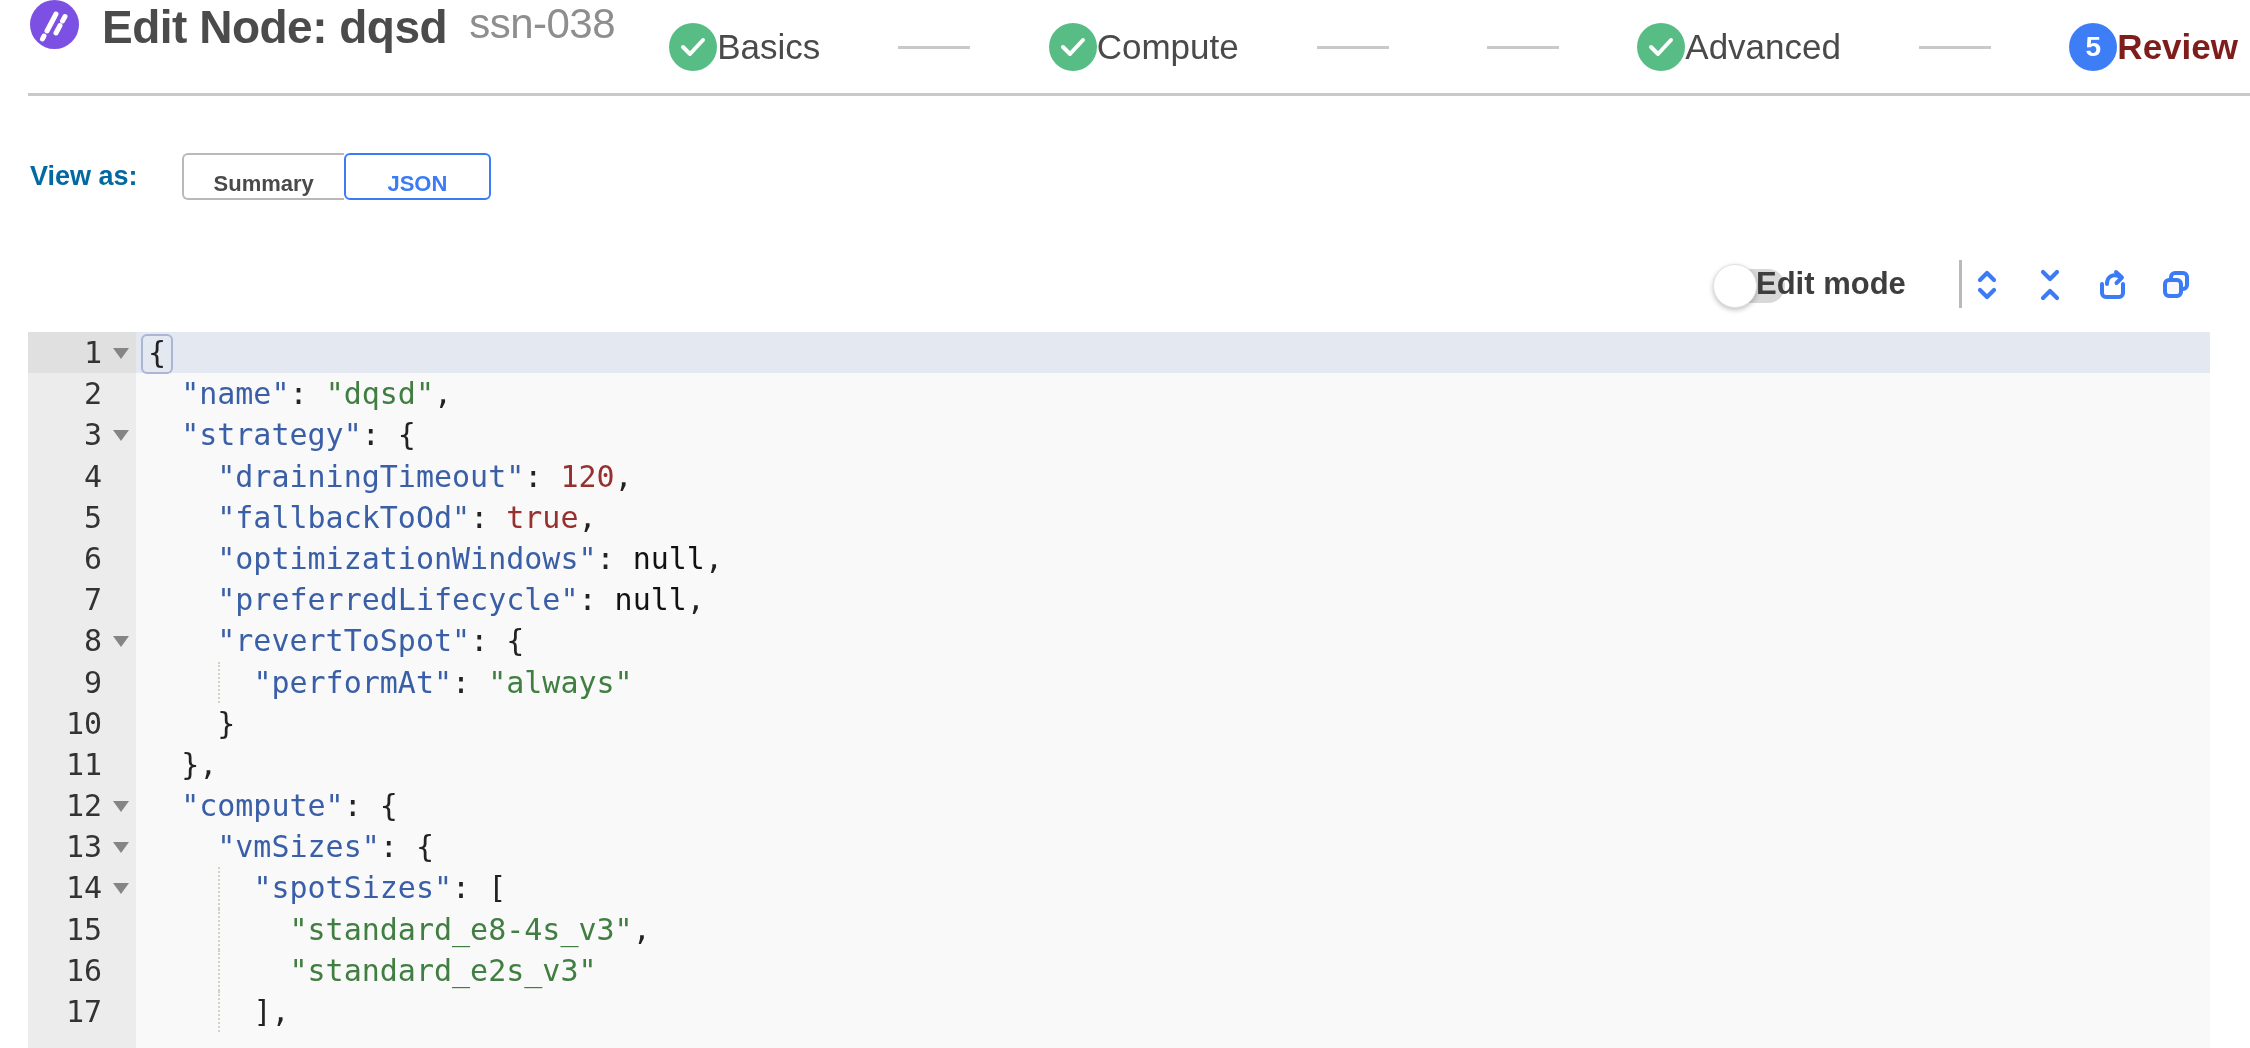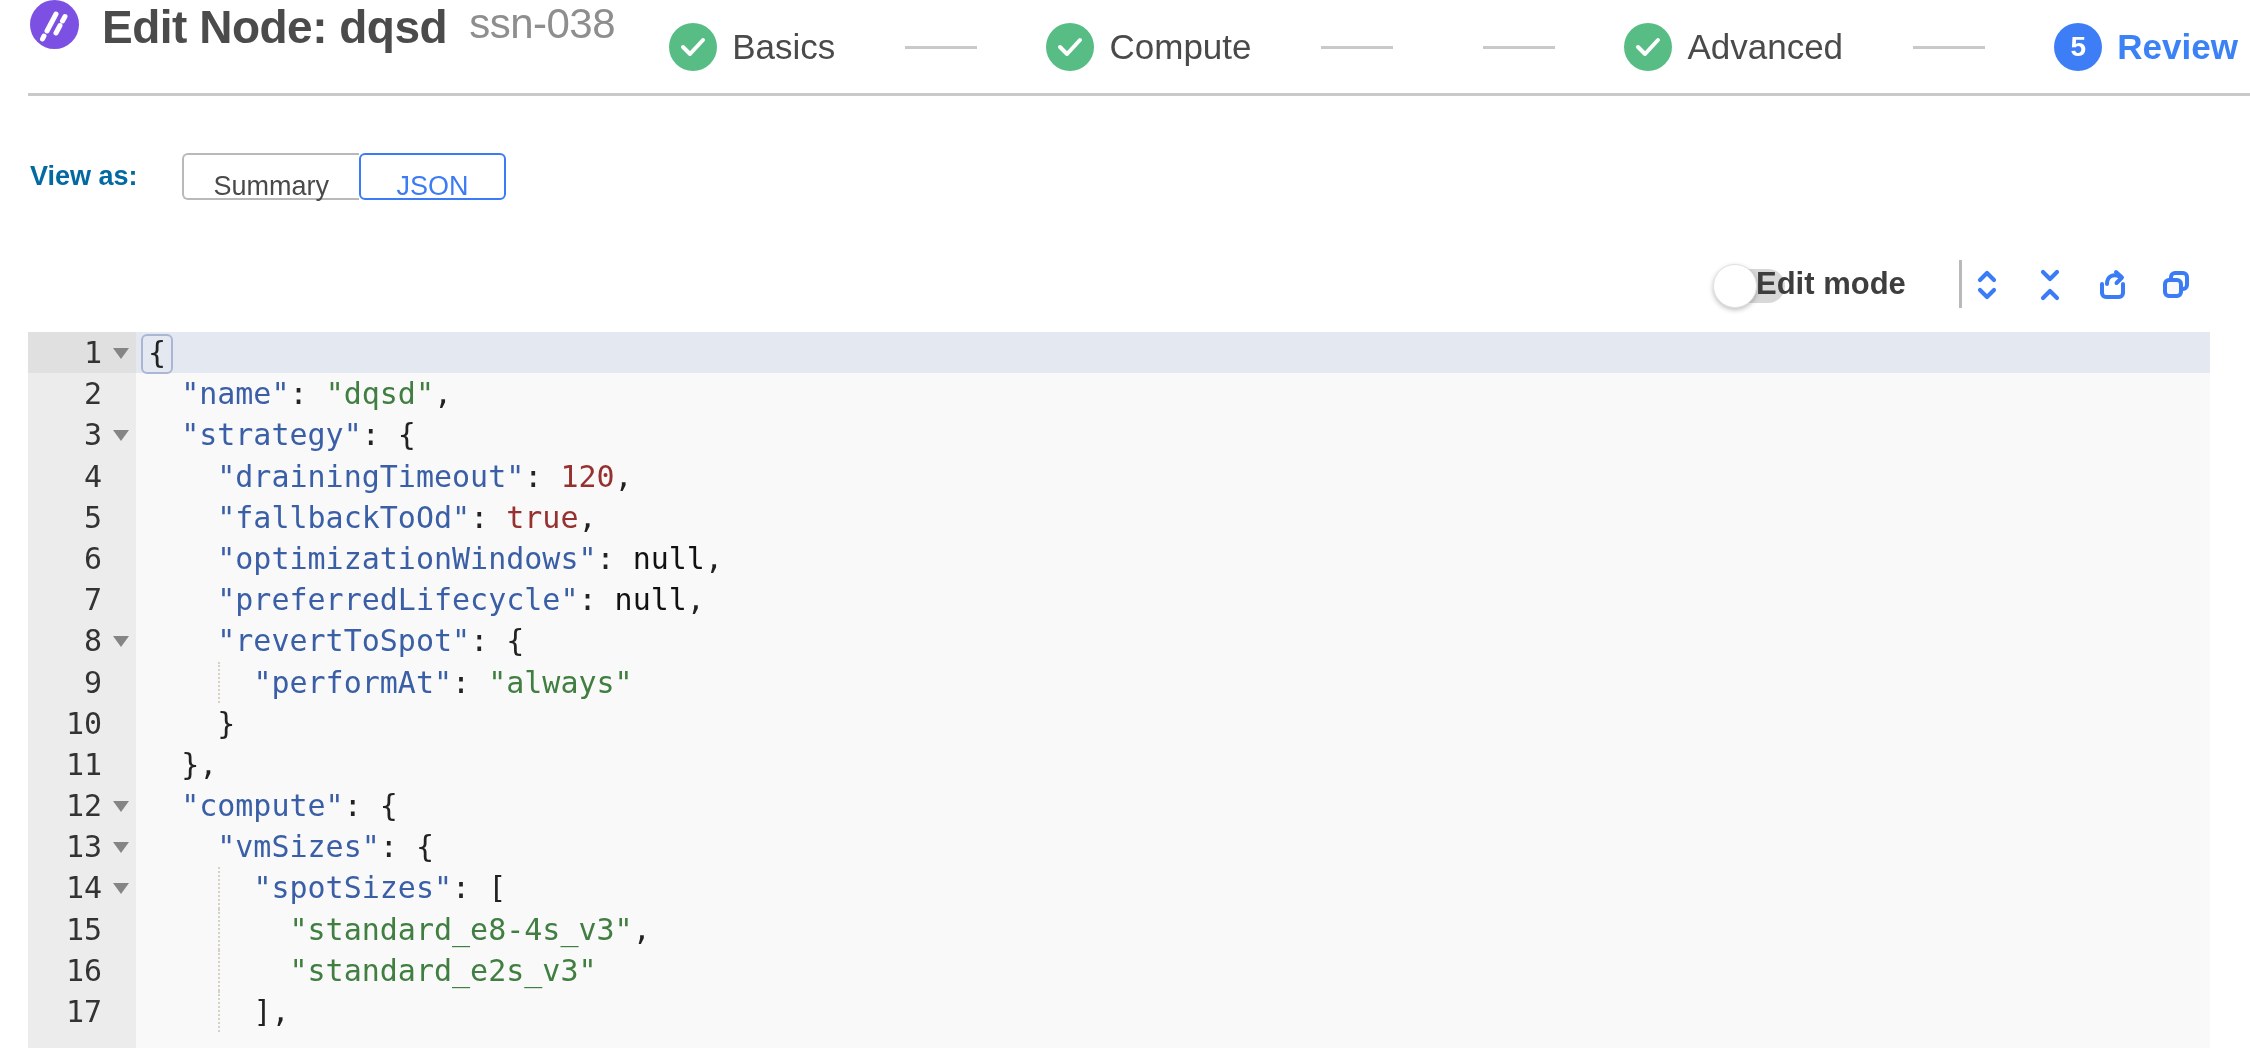--- a/index.html
+++ b/index.html
@@ -9,35 +9,35 @@
   
   header{position:absolute;left:0;top:0;width:2250px;height:94px;display:flex;align-items:flex-start;
     padding-left:30px;box-sizing:border-box;background:#fff;}
   .header-divider{position:absolute;left:28px;right:0;top:93px;height:3px;background:#c9c9c9;}
   .logo{width:49px;height:49px;flex:0 0 auto;display:block;}
   h1.title{font-size:46px;font-weight:bold;color:#4b4b4b;margin:0 0 0 23px;white-space:nowrap;letter-spacing:-0.5px;}
   .subtitle-clip{margin-left:22px;width:150px;overflow:hidden;white-space:nowrap;flex:0 0 auto;}
   .subtitle{font-size:42px;color:#8e8e8e;letter-spacing:-0.5px;}
   .stepper{flex:1;margin-left:50px;margin-right:12px;height:94px;display:flex;align-items:center;
     justify-content:space-between;min-width:0;}
-  .step{display:flex;align-items:center;gap:15px;cursor:pointer;flex:0 0 auto;}
+  .step{display:flex;align-items:center;gap:0;cursor:pointer;flex:0 0 auto;}
   .scircle{width:48px;height:48px;border-radius:50%;display:flex;align-items:center;justify-content:center;flex:0 0 auto;}
   .scircle.done{background:#57bd85;}
   .scircle.current{background:#3d7ef7;}
   .snum{color:#fff;font-size:28px;font-weight:bold;}
   .slabel{font-size:35px;color:#4a4a4a;font-weight:500;white-space:nowrap;}
-  .step.current .slabel{color:#3b82f6;font-weight:bold;}
+  .step.current .slabel{color:#7f1d1d;font-weight:bold;}
   .connector{flex:1;max-width:72px;height:3px;background:#c9c9c9;margin:0 20px;}
 
   
   .viewas-row{position:absolute;left:30px;top:153px;display:flex;align-items:center;}
   .viewas-label{font-size:27px;font-weight:bold;color:#0369a1;margin-right:44px;}
   .segmented{display:flex;}
   .seg{height:47px;min-width:147px;box-sizing:border-box;background:#fff;border:2px solid #b9b9b9;
-    font-family:inherit;font-size:27px;font-weight:normal;color:#4a4a4a;padding:16px 30px;cursor:pointer;}
+    font-family:inherit;font-size:22px;font-weight:bold;color:#4a4a4a;padding:16px 30px;cursor:pointer;}
   .seg:first-child{border-radius:6px 0 0 6px;border-right:none;}
   .seg:last-child{border-radius:0 6px 6px 0;}
   .seg.selected{border:2px solid #3b7cf6;color:#3b7cf6;border-radius:6px;}
 
   
   .toolbar{position:absolute;left:0;top:258px;width:2250px;height:56px;}
   .toggle{position:absolute;left:1717px;top:11px;width:68px;height:34px;border-radius:17px;
     background:#d8d8d8;cursor:pointer;}
   .knob{position:absolute;left:-4px;top:-5px;width:44px;height:44px;border-radius:50%;background:#fff;
     border:1px solid #e2e2e2;box-sizing:border-box;box-shadow:0 2px 5px rgba(0,0,0,0.25);}

